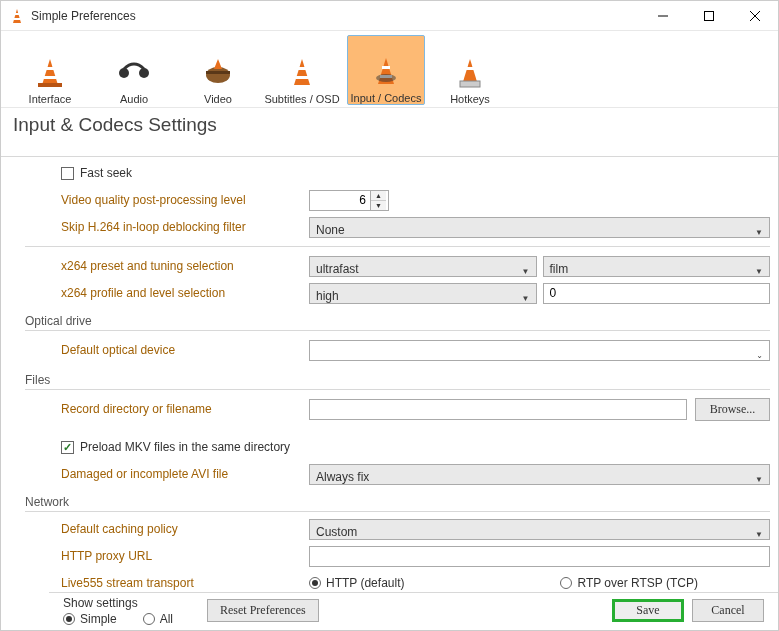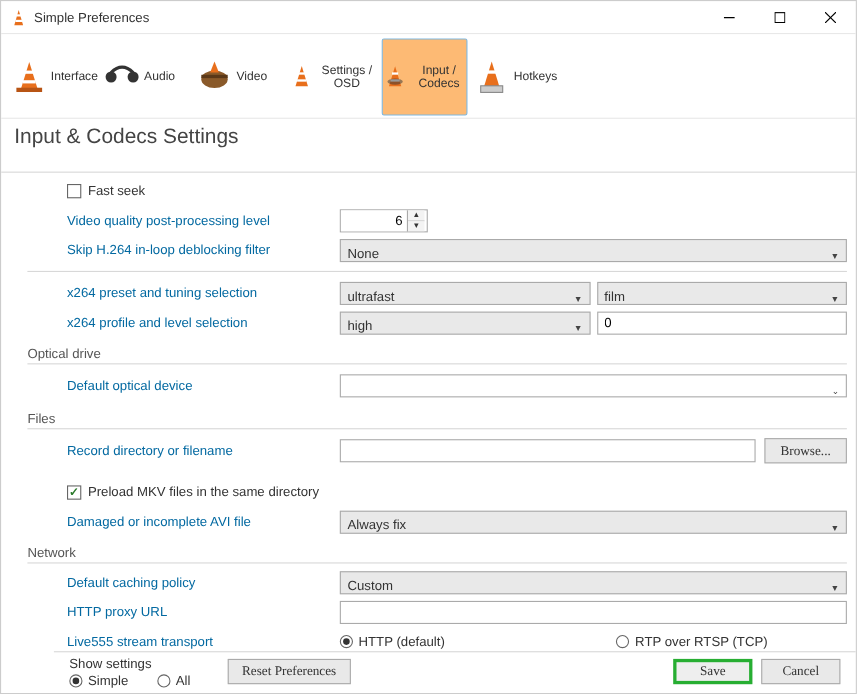--- a/index.html
+++ b/index.html
@@ -4,28 +4,28 @@
 <style>
 * { box-sizing: border-box; margin: 0; padding: 0; }
 body { font-family: "Segoe UI", Tahoma, sans-serif; font-size: 12px; color: #333; background: #fff; width: 779px; height: 631px; overflow: hidden; border: 1px solid #ccc; }
 .titlebar { height: 30px; display: flex; align-items: center; padding: 0 0 0 8px; border-bottom: 1px solid #e8e8e8; }
 .titlebar .tb-icon { width: 16px; height: 16px; margin-right: 6px; }
 .titlebar .tb-title { flex: 1; font-size: 12px; }
 .titlebar .win-controls { display: flex; }
 .titlebar .win-btn { width: 46px; height: 30px; display: flex; align-items: center; justify-content: center; cursor: default; }
 .titlebar .win-btn svg { width: 10px; height: 10px; }
 .toolbar { display: flex; gap: 6px; padding: 4px 10px 2px 10px; }
-.tool-item { width: 78px; height: 70px; display: flex; align-items: center; justify-content: flex-start; gap: 4px; border-radius: 2px; cursor: default; }
+.tool-item { width: 78px; height: 70px; display: flex; flex-direction: column; align-items: center; justify-content: flex-end; gap: 4px; border-radius: 2px; cursor: default; }
 .tool-item.selected { background: #fdba74; border: 1px solid #7fb8e0; }
 .tool-item .ti-icon { width: 32px; height: 32px; }
 .tool-item .ti-label { font-size: 11px; text-align: center; }
 .section-title { font-size: 19px; color: #444; padding: 6px 12px 20px 12px; border-bottom: 1px solid #d8d8d8; border-top: 1px solid #e8e8e8; }
 .scroll-area { height: 435px; overflow-y: scroll; padding: 2px 8px 6px 24px; position: relative; }
 .row { display: flex; align-items: center; height: 26px; margin: 1px 0; gap: 8px; padding-left: 36px; }
-.label { width: 240px; font-size: 12px; color: #0369a1; }
+.label { width: 240px; font-size: 12px; color: #a16207; }
 .group-title { font-size: 12px; color: #555; margin-top: 8px; margin-bottom: 4px; padding-bottom: 2px; border-bottom: 1px solid #d8d8d8; width: 100%; }
 .spinner { display: flex; width: 80px; height: 21px; border: 1px solid #aaa; background: #fff; }
 .spinner input { border: none; width: 60px; text-align: right; padding-right: 4px; font-size: 12px; outline: none; }
 .spinner .spin-btns { width: 16px; display: flex; flex-direction: column; border-left: 1px solid #aaa; }
 .spinner .sb { flex: 1; display: flex; align-items: center; justify-content: center; font-size: 7px; background: #f3f3f3; border-bottom: 1px solid #ccc; cursor: default; }
 .spinner .sb:last-child { border-bottom: none; }
 .combo { flex: 1; height: 21px; background: #e9e9e9; border: 1px solid #aaa; display: flex; align-items: flex-end; padding: 0 6px; position: relative; cursor: default; }
 .combo .combo-text { flex: 1; font-size: 12px; }
 .combo .combo-arrow { font-size: 8px; color: #444; }
 .combo.white { background: #fff; }
@@ -108,21 +108,21 @@
           <polygon points="16,2 20,12 12,12" fill="#e86f1c"></polygon>
         </svg></div>
     <span class="ti-label">Video</span>
   </div>
   <div class="tool-item">
     <div class="ti-icon cone"><svg viewBox="0 0 32 32">
           <polygon points="16,2 24,28 8,28" fill="#e86f1c"></polygon>
           <rect x="12" y="10" width="8" height="3" fill="#fff"></rect>
           <rect x="10" y="19" width="12" height="3" fill="#fff"></rect>
         </svg></div>
-    <span class="ti-label">Settings / OSD</span>
+    <span class="ti-label">Subtitles / OSD</span>
   </div>
   <div class="tool-item selected">
     <div class="ti-icon cone"><svg viewBox="0 0 32 32">
           <polygon points="16,2 24,28 8,28" fill="#e86f1c"></polygon>
           <rect x="12" y="10" width="8" height="3" fill="#fff"></rect>
           <rect x="10" y="19" width="12" height="3" fill="#fff"></rect>
           <ellipse cx="16" cy="22" rx="10" ry="4" fill="#333" opacity="0.5"></ellipse>
         </svg></div>
     <span class="ti-label">Input / Codecs</span>
   </div>

